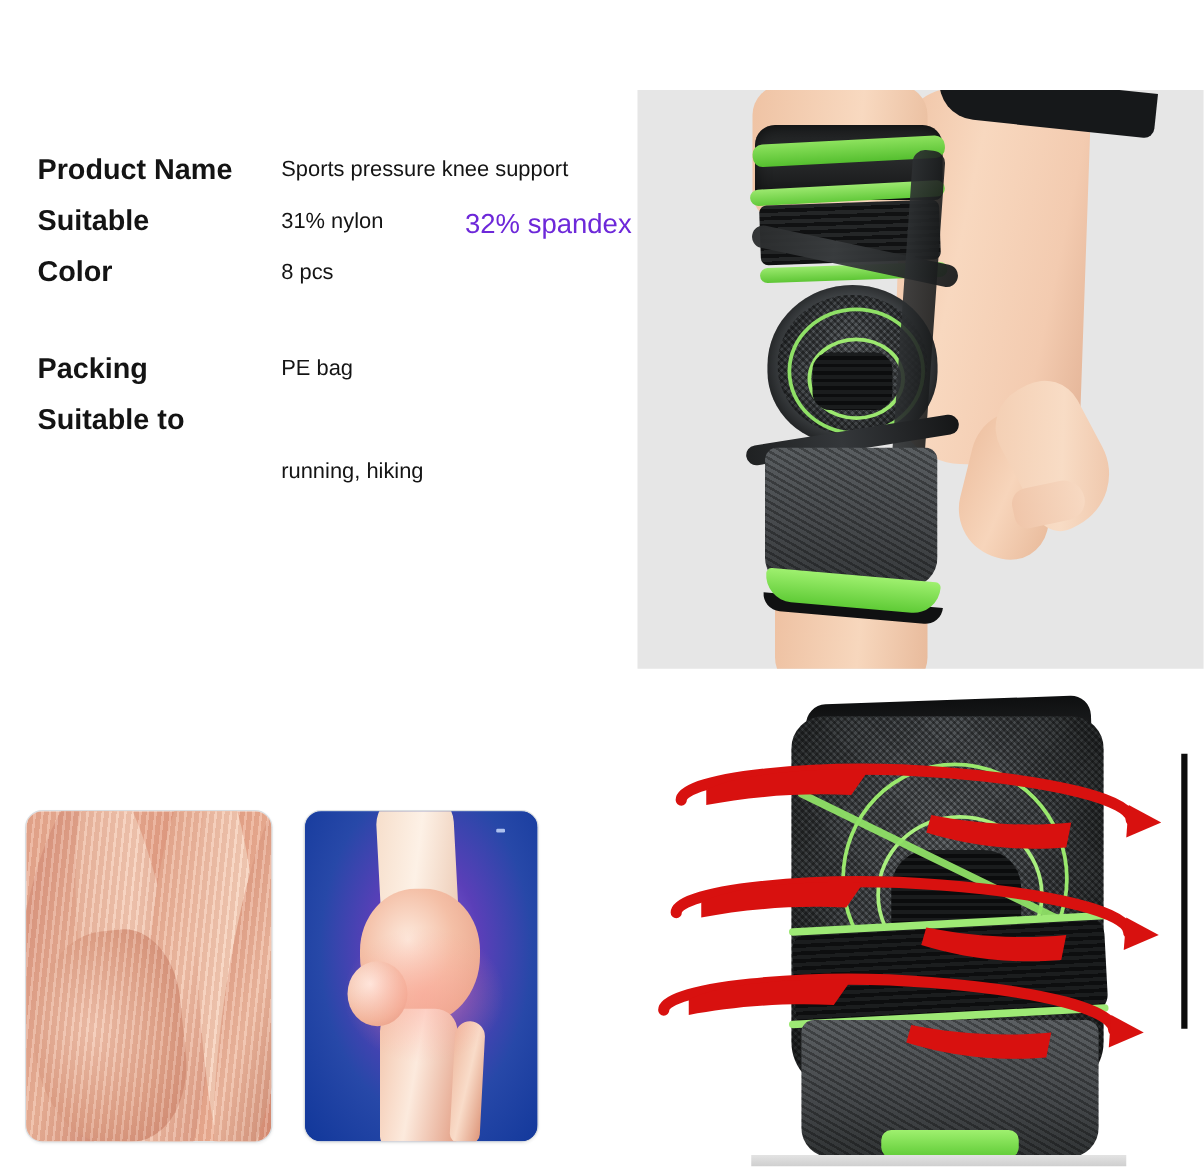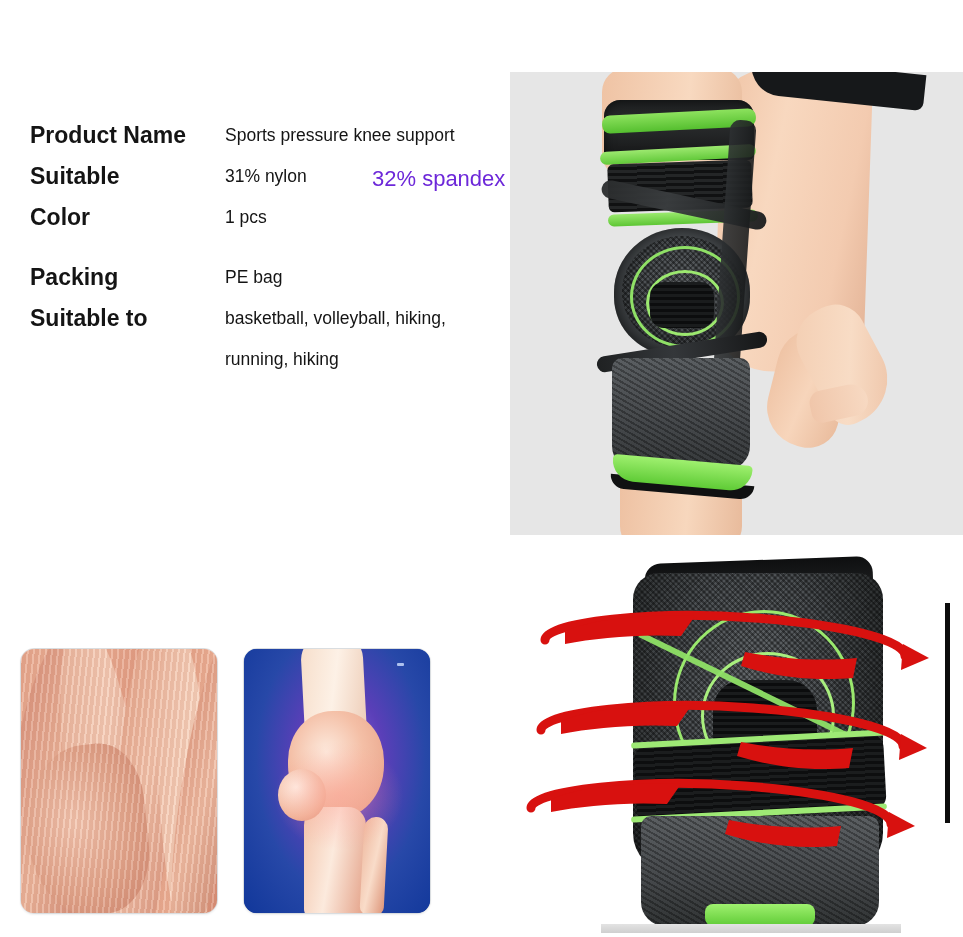--- a/index.html
+++ b/index.html
@@ -34,21 +34,21 @@
   }
   #spec-table {
     position: absolute;
     left: 30px; top: 122px;
     width: 470px;
   }
   .spec-row {
     position: relative;
     height: 41px;
   }
-  .spec-row.gap-before { margin-top: 19px; text-align: center; }
+  .spec-row.gap-before { margin-top: 36px; text-align: center; }
   .spec-row.tall { height: 41px; text-align: right; }
   .spec-label {
     position: absolute;
     left: 0; top: 0;
     font-size: 23px;
     font-weight: bold;
     color: #141414;
     white-space: nowrap;
   }
   .spec-value {
@@ -493,31 +493,30 @@
 
     <div class="spec-row">
       <span class="spec-label">Suitable</span>
       <span class="spec-value">31% nylon</span>
       <span class="spec-value-2">32% spandex</span>
     </div>
 
 
     <div class="spec-row">
       <span class="spec-label">Color</span>
-      <span class="spec-value">1 pcs</span>
+      <span class="spec-value">8 pcs</span>
     </div>
 
     <div class="spec-row gap-before">
       <span class="spec-label">Packing</span>
       <span class="spec-value">PE bag</span>
     </div>
 
     <div class="spec-row tall">
       <span class="spec-label">Suitable to</span>
-      <span class="spec-value">basketball, volleyball, hiking,</span>
       <span class="spec-value-line2">running, hiking</span>
     </div>
 
   </div>
 </div>
 
 <div id="product-photo">
   <div class="bare-thigh"></div>
   <div class="bare-shorts"></div>
   <div class="bare-calf"></div>

